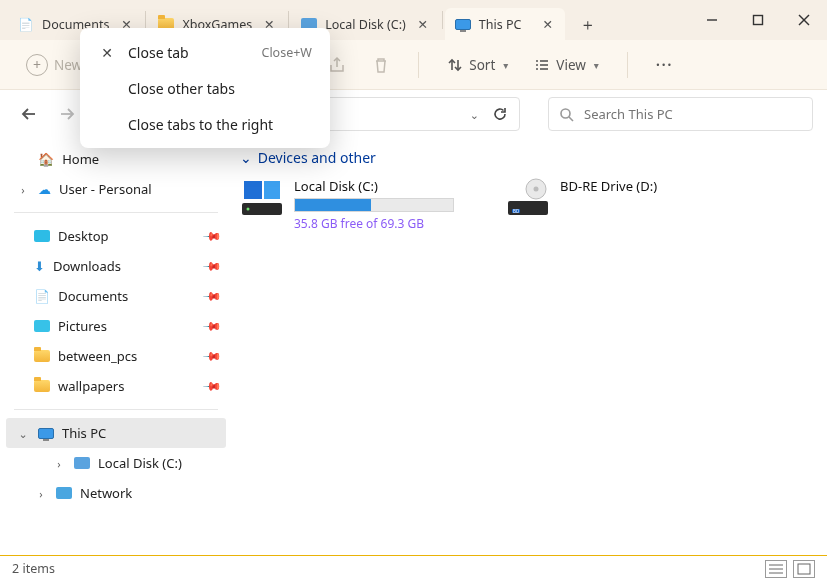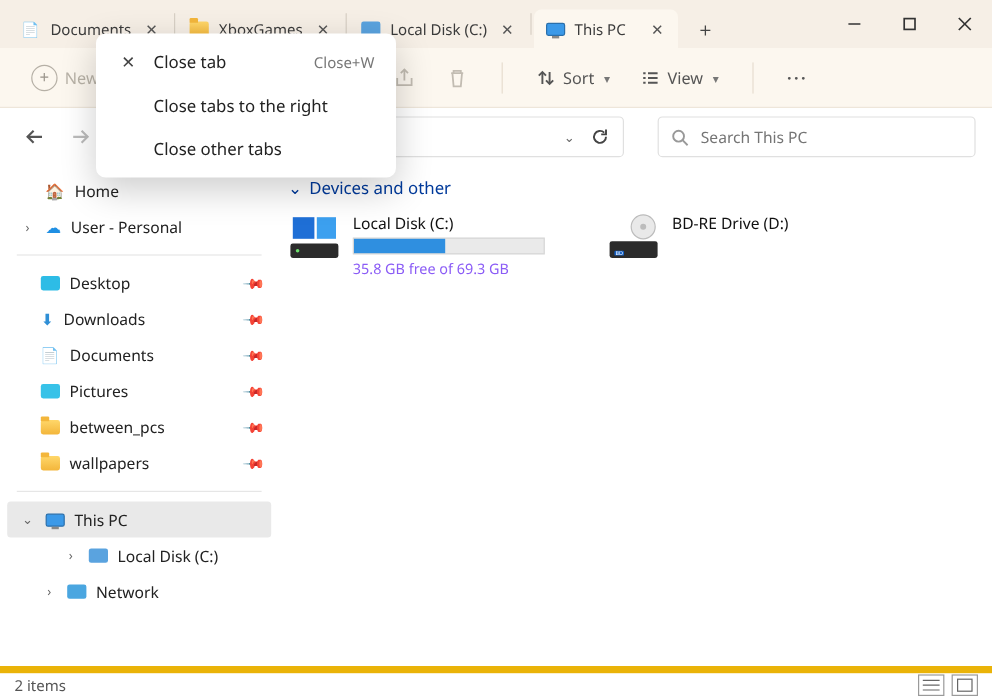--- a/index.html
+++ b/index.html
@@ -41,21 +41,21 @@
   .content { flex:1; padding: 8px 8px; }
   .section { display:flex; align-items:center; gap:6px; color:#003a9b; font-size:14px; margin: 2px 0 10px 0; }
   .drives { display:flex; gap:36px; }
   .drive { display:flex; gap:10px; width:230px; }
   .dicon { width:44px; height:40px; display:flex; align-items:flex-end; justify-content:center; }
   .dinfo { display:flex; flex-direction:column; gap:3px; }
   .dname { font-size:13px; color:#111; }
   .bar { width:160px; height:14px; background:#eaeaea; border:1px solid #d6d6d6; position:relative; }
   .bar .fill { position:absolute; left:0; top:0; bottom:0; background:#2f8fe0; }
   .dsub { font-size:12px; color:#8b5cf6; }
-  .status { height:26px; border-top:6px solid #eab308; display:flex; align-items:center; padding:0 12px; font-size:12.5px; color:#555; }
+  .status { height:26px; border-top:1px solid #eab308; display:flex; align-items:center; padding:0 12px; font-size:12.5px; color:#555; }
   .status .viewbtn { width:22px; height:18px; border:1px solid #9a9a9a; margin-left:6px; display:flex; }
   .ctxmenu { position:absolute; top:28px; left:80px; width:250px; background:#fff; border-radius:8px; box-shadow: 0 10px 30px rgba(0,0,0,.20); padding:6px 0; z-index:50; }
   .ctxitem { height:36px; display:flex; align-items:center; padding:0 18px; font-size:14px; color:#222; gap:12px; }
   .ctxitem .short { margin-left:auto; color:#777; font-size:12.5px; }
   .ctxitem .cicon { width:18px; display:flex; justify-content:center; color:#444; }
   
   .folder-ico { width:16px; height:12px; background:linear-gradient(#ffd76a,#f3b63b); border-radius:2px; position:relative; }
   .folder-ico::before { content:""; position:absolute; top:-3px; left:0; width:7px; height:4px; background:#f3b63b; border-radius:1px 1px 0 0; }
   .disk-ico { width:16px; height:12px; background:#5aa3df; border-radius:2px; }
   .pc-ico { width:16px; height:11px; background:#3b99e8; border:1px solid #2a6fab; border-radius:2px; position:relative; }
@@ -117,25 +117,25 @@
   </div>
 
   <div class="ctxmenu">
     <div class="ctxitem">
       <span class="cicon">✕</span>
       <span>Close tab</span>
       <span class="short">Close+W</span>
     </div>
     <div class="ctxitem">
       <span class="cicon"></span>
-      <span>Close tabs to the right</span>
+      <span>Close other tabs</span>
     </div>
     <div class="ctxitem">
       <span class="cicon"></span>
-      <span>Close other tabs</span>
+      <span>Close tabs to the right</span>
     </div>
   </div>
 </div>
 
 <div class="toolbar">
   <div class="newbtn tbtn disabled">
     <span class="circle-plus">+</span>
     <span>New</span>
     <span class="chev">▾</span>
   </div>

